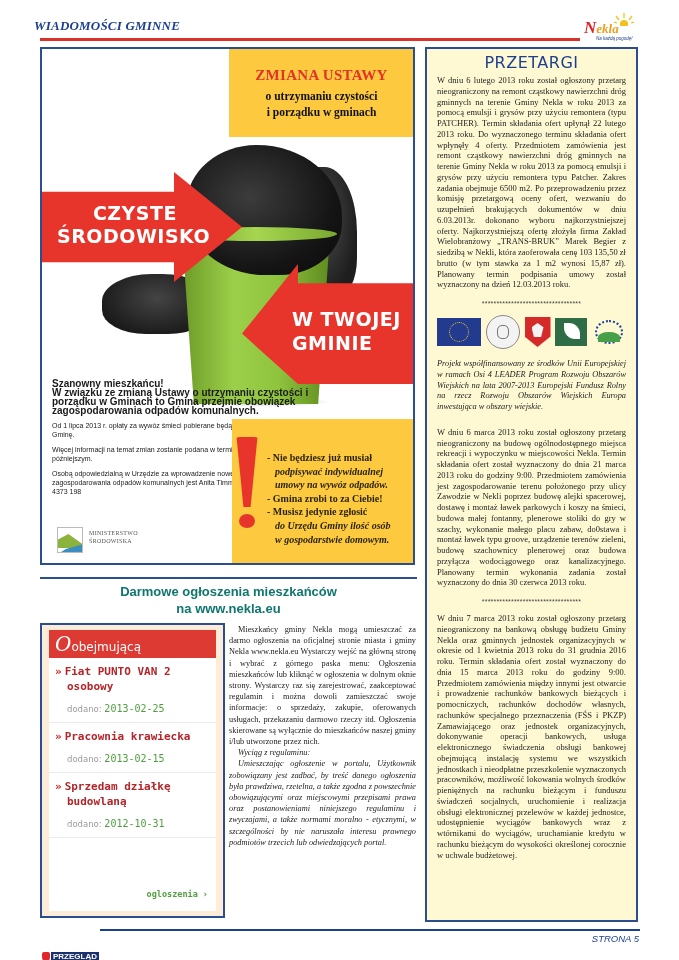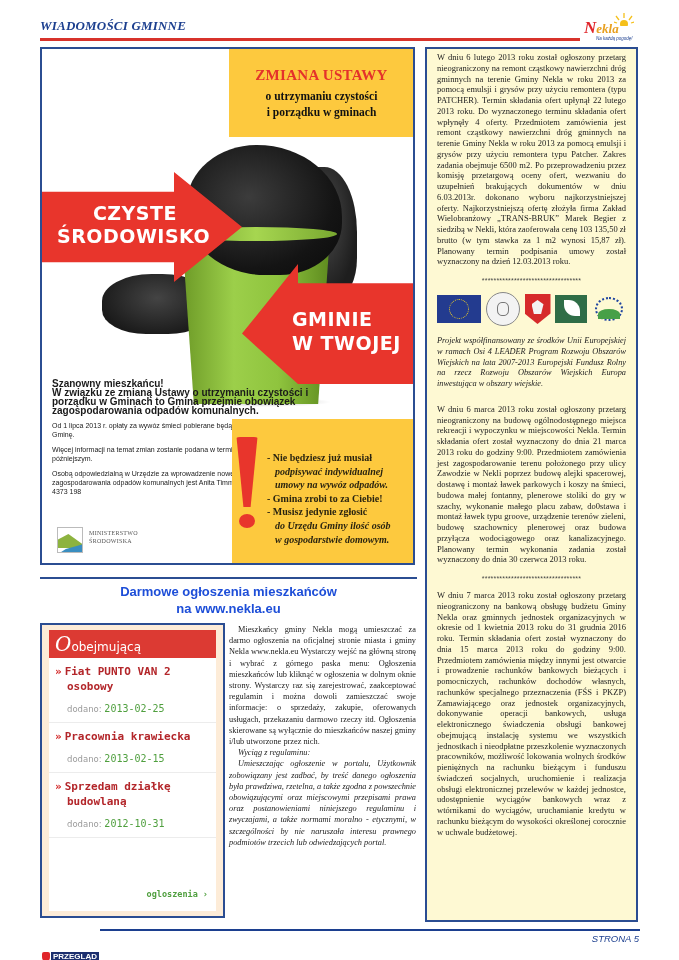--- a/index.html
+++ b/index.html
@@ -1,20 +1,20 @@
 <!DOCTYPE html>
 <html><head>
 <meta charset="utf-8">
 <style>
   * { box-sizing: border-box; margin: 0; padding: 0; }
   html, body { width: 679px; height: 960px; background: #ffffff; overflow: hidden; }
   body { position: relative; font-family: "Liberation Serif", serif; color: #1a1a1a; }
 
   
-  .hdr-title { position: absolute; left: 40px; top: 18px; font-family: "Liberation Serif", serif; font-style: italic; font-weight: bold; font-size: 13px; color: #1c3f8f; letter-spacing: 0.2px; }
+  .hdr-title { position: absolute; left: 34px; top: 18px; font-family: "Liberation Serif", serif; font-style: italic; font-weight: bold; font-size: 13px; color: #1c3f8f; letter-spacing: 0.2px; }
   .hdr-line { position: absolute; left: 40px; top: 38px; width: 540px; height: 3px; background: #d8322b; }
   .logo { position: absolute; left: 570px; top: 12px; width: 70px; height: 34px; }
   .logo-word { position: absolute; left: 14px; top: 6px; font-family: "Liberation Serif", serif; font-style: italic; font-weight: bold; font-size: 17px; color: #e0262b; }
   .logo-word .rest { color: #e8a020; font-size: 13px; }
   .logo-sub { position: absolute; left: 26px; top: 24px; font-size: 4.5px; font-style: italic; color: #1c3f8f; font-family: "Liberation Sans", sans-serif; }
   .logo-sun { position: absolute; left: 44px; top: 0px; width: 20px; height: 14px; }
 
   
   .poster { position: absolute; left: 40px; top: 47px; width: 375px; height: 518px; border: 2px solid #2b4d92; background: #ffffff; overflow: hidden; }
   .ybox { position: absolute; left: 187px; top: 0; width: 185px; height: 88px; background: #fdc93e; text-align: center; }
@@ -43,21 +43,21 @@
   .ministry-txt { position: absolute; left: 32px; top: 2px; font-family: "Liberation Serif", serif; font-size: 6px; line-height: 8px; color: #555; letter-spacing: 0.3px; }
 
   .exbox { position: absolute; left: 190px; top: 370px; width: 183px; height: 146px; background: #fdc93e; }
   .excl { position: absolute; left: 0; top: 18px; width: 30px; height: 70px; background: #e8352c; clip-path: polygon(15% 0, 85% 0, 62% 100%, 38% 100%); border-radius: 8px; }
   .excl-dot { position: absolute; left: 7px; top: 95px; width: 16px; height: 14px; background: #e8352c; border-radius: 50%; }
   .exlist { position: absolute; left: 35px; top: 32px; width: 150px; font-family: "Liberation Serif", serif; font-weight: bold; font-size: 10px; line-height: 13.6px; color: #2a2410; }
   .exlist .ind { padding-left: 8px; font-style: italic; }
 
   
   .sep-left { position: absolute; left: 40px; top: 577px; width: 377px; height: 2px; background: #2b4d92; }
-  .adv-title { position: absolute; left: 40px; top: 583px; width: 377px; text-align: center; font-family: "Liberation Sans", sans-serif; font-weight: bold; font-size: 13px; line-height: 17px; color: #1d4ed8; }
+  .adv-title { position: absolute; left: 40px; top: 583px; width: 377px; text-align: center; font-family: "Liberation Sans", sans-serif; font-weight: bold; font-size: 13px; line-height: 17px; color: #0f766e; }
 
   .widget { position: absolute; left: 40px; top: 623px; width: 185px; height: 295px; border: 2px solid #2b4d92; background: #fdecd8; padding: 5px 7px; }
   .widget-inner { background: #ffffff; width: 100%; height: 100%; position: relative; }
   .w-head { height: 28px; background: #dc3a33; color: #fff; font-family: "DejaVu Sans", sans-serif; font-size: 12px; padding-left: 6px; line-height: 28px; }
   .w-head .cap { font-family: "DejaVu Serif", serif; font-style: italic; font-size: 20px; }
   .w-item { padding: 6px 6px 8px 6px; border-bottom: 1px solid #ececec; }
   .w-item .ttl { font-family: "DejaVu Sans Mono", monospace; font-weight: bold; font-size: 11px; line-height: 15px; color: #b3262a; padding-left: 12px; text-indent: -12px; }
   .w-item .ttl .chev { color: #d42b2b; margin-right: 3px; }
   .w-item .dt { margin-top: 9px; padding-left: 12px; font-family: "DejaVu Sans", sans-serif; font-size: 8.5px; color: #9a9a9a; }
   .w-item .dt .val { color: #4f9f3e; font-family: "DejaVu Sans Mono", monospace; font-size: 10px; }
@@ -131,22 +131,22 @@
   <div class="bag1"></div>
   <div class="bin-rim"></div>
 
   <div class="arrow1"></div>
   <div class="arrow1-text">
     <div>CZYSTE</div>
     <div>ŚRODOWISKO</div>
   </div>
   <div class="arrow2"></div>
   <div class="arrow2-text">
+    <div>W TWOJEJ</div>
     <div>GMINIE</div>
-    <div>W TWOJEJ</div>
   </div>
 
   <div class="notice">
     <div class="bold">
       <div>Szanowny mieszkańcu!</div>
       <div>W związku ze zmianą Ustawy o utrzymaniu czystości i porządku w Gminach to Gmina przejmie obowiązek zagospodarowania odpadów komunalnych.</div>
     </div>
     <p>Od 1 lipca 2013 r. opłaty za wywóz śmieci pobierane będą przez Gminę.</p>
     <p>Więcej informacji na temat zmian zostanie podana w terminie późniejszym.</p>
     <p>Osobą odpowiedzialną w Urzędzie za wprowadzenie nowego systemu zagospodarowania odpadów komunalnych jest Anita Timm, te. +48 61 4373 198</p>
@@ -205,20 +205,21 @@
   </div>
 </div>
 
 <div class="article">
   <p>Mieszkańcy gminy Nekla mogą umieszczać za darmo ogłoszenia na oficjalnej stronie miasta i gminy Nekla www.nekla.eu Wystarczy wejść na główną stronę i wybrać z górnego paska menu: Ogłoszenia mieszkańców lub kliknąć w ogłoszenia w dolnym oknie strony. Wystarczy raz się zarejestrować, zaakceptować regulamin i można dowoli zamieszczać swoje informacje: o sprzedaży, zakupie, oferowanych usługach, przekazaniu darmowo rzeczy itd. Ogłoszenia skierowane są wyłącznie do mieszkańców naszej gminy i/lub utworzone przez nich.</p>
   <p class="it">Wyciąg z regulaminu:</p>
   <p class="it">Umieszczając ogłoszenie w portalu, Użytkownik zobowiązany jest zadbać, by treść danego ogłoszenia była prawdziwa, rzetelna, a także zgodna z powszechnie obowiązującymi oraz miejscowymi przepisami prawa oraz postanowieniami niniejszego regulaminu i zwyczajami, a także normami moralno - etycznymi, w szczególności by nie naruszała interesu prawnego podmiotów trzecich lub odwiedzających portal.</p>
 </div>
 
 <div class="right-box">
+  <div class="rb-title">PRZETARGI</div>
   <div class="rb-text">W dniu 6 lutego 2013 roku został ogłoszony przetarg nieograniczony na remont cząstkowy nawierzchni dróg gminnych na terenie Gminy Nekla w roku 2013 za pomocą emulsji i grysów przy użyciu remontera (typu PATCHER). Termin składania ofert upłynął 22 lutego 2013 roku. Do wyznaczonego terminu składania ofert wpłynęły 4 oferty. Przedmiotem zamówienia jest remont cząstkowy nawierzchni dróg gminnych na terenie Gminy Nekla w roku 2013 za pomocą emulsji i grysów przy użyciu remontera typu Patcher. Zakres zadania obejmuje 6500 m2. Po przeprowadzeniu przez komisję przetargową oceny ofert, wezwaniu do uzupełnień brakujących dokumentów w dniu 6.03.2013r. dokonano wyboru najkorzystniejszej oferty. Najkorzystniejszą ofertę złożyła firma Zakład Wielobranżowy „TRANS-BRUK” Marek Begier z siedzibą w Nekli, która zaoferowała cenę 103 135,50 zł brutto (w tym stawka za 1 m2 wynosi 15,87 zł). Planowany termin podpisania umowy został wyznaczony na dzień 12.03.2013 roku.</div>
   <div class="stars">**********************************</div>
   <div class="logos">
     <div class="lg eu">
         <div class="ring"></div>
       </div>
     <div class="lg seal">
         <div class="face"></div>
       </div>
     <div class="lg crest">

